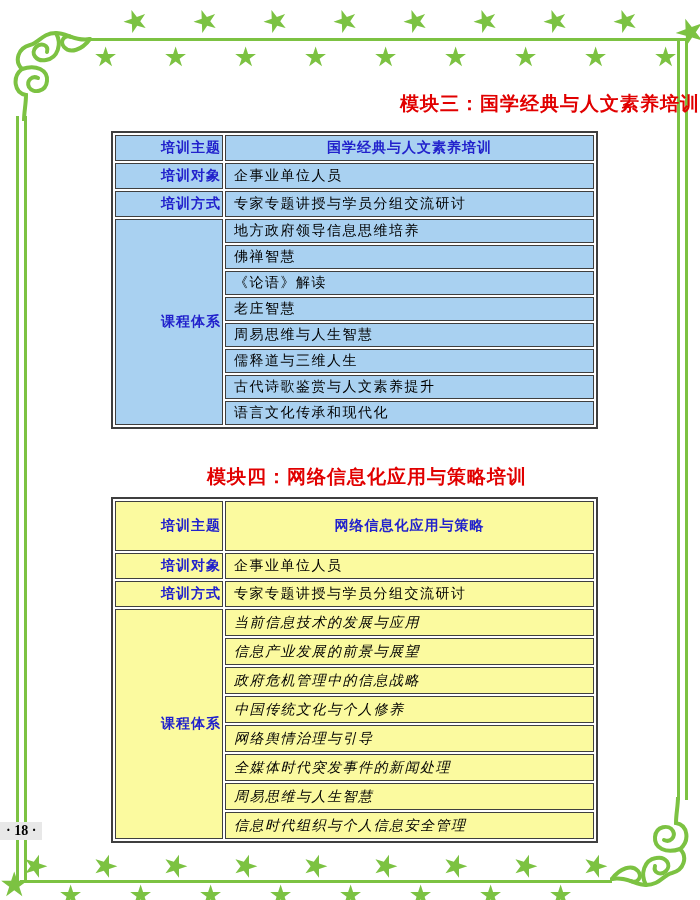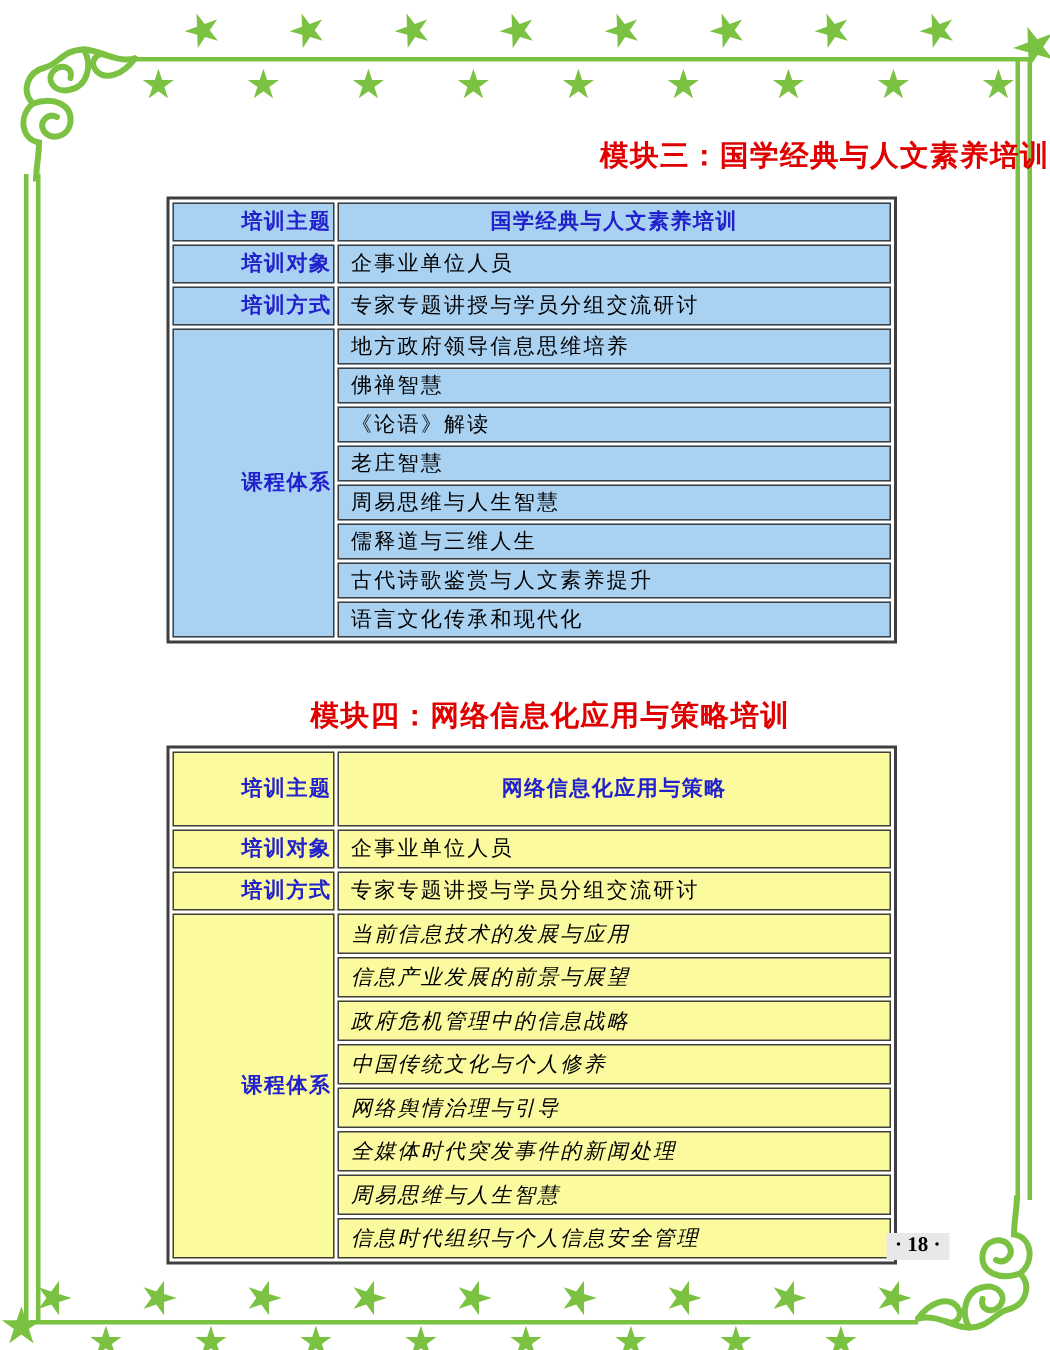--- a/index.html
+++ b/index.html
@@ -45,21 +45,21 @@
   #table3{top:131px;}
   #table4{top:497px;}
   .module-table td{border:1px solid var(--table_border);font-size:14px;overflow:hidden;height:22px;}
   .blue td{background:var(--blue_bg);}
   .yellow td{background:var(--yellow_bg);}
   td.label-cell{width:104px;text-align:right;color:var(--blue_text);font-weight:bold;letter-spacing:1px;}
   td.theme-cell{text-align:center;color:var(--blue_text);font-weight:bold;letter-spacing:1px;}
   td.content-cell{text-align:left;padding:0 8px;color:#000;letter-spacing:1.5px;}
   #table4 td.theme-cell{height:46px;margin-left:18px;}
   #table4 td.course-cell{height:25px;font-style:italic;}
-  .pagenum-wrap{position:absolute;left:0;top:821px;width:621px;text-align:right;margin-left:12px;}
+  .pagenum-wrap{position:absolute;left:0;top:821px;width:621px;text-align:left;}
   .pagenum{
     display:inline-block;background:var(--pagenum_bg);padding:1px 6px;
     font-weight:bold;font-size:14px;color:#000;
   }
 </style>
 </head>
 <body>
 
 <div id="top-line" class="hline"></div>
 <div id="bottom-line" class="hline"></div>

